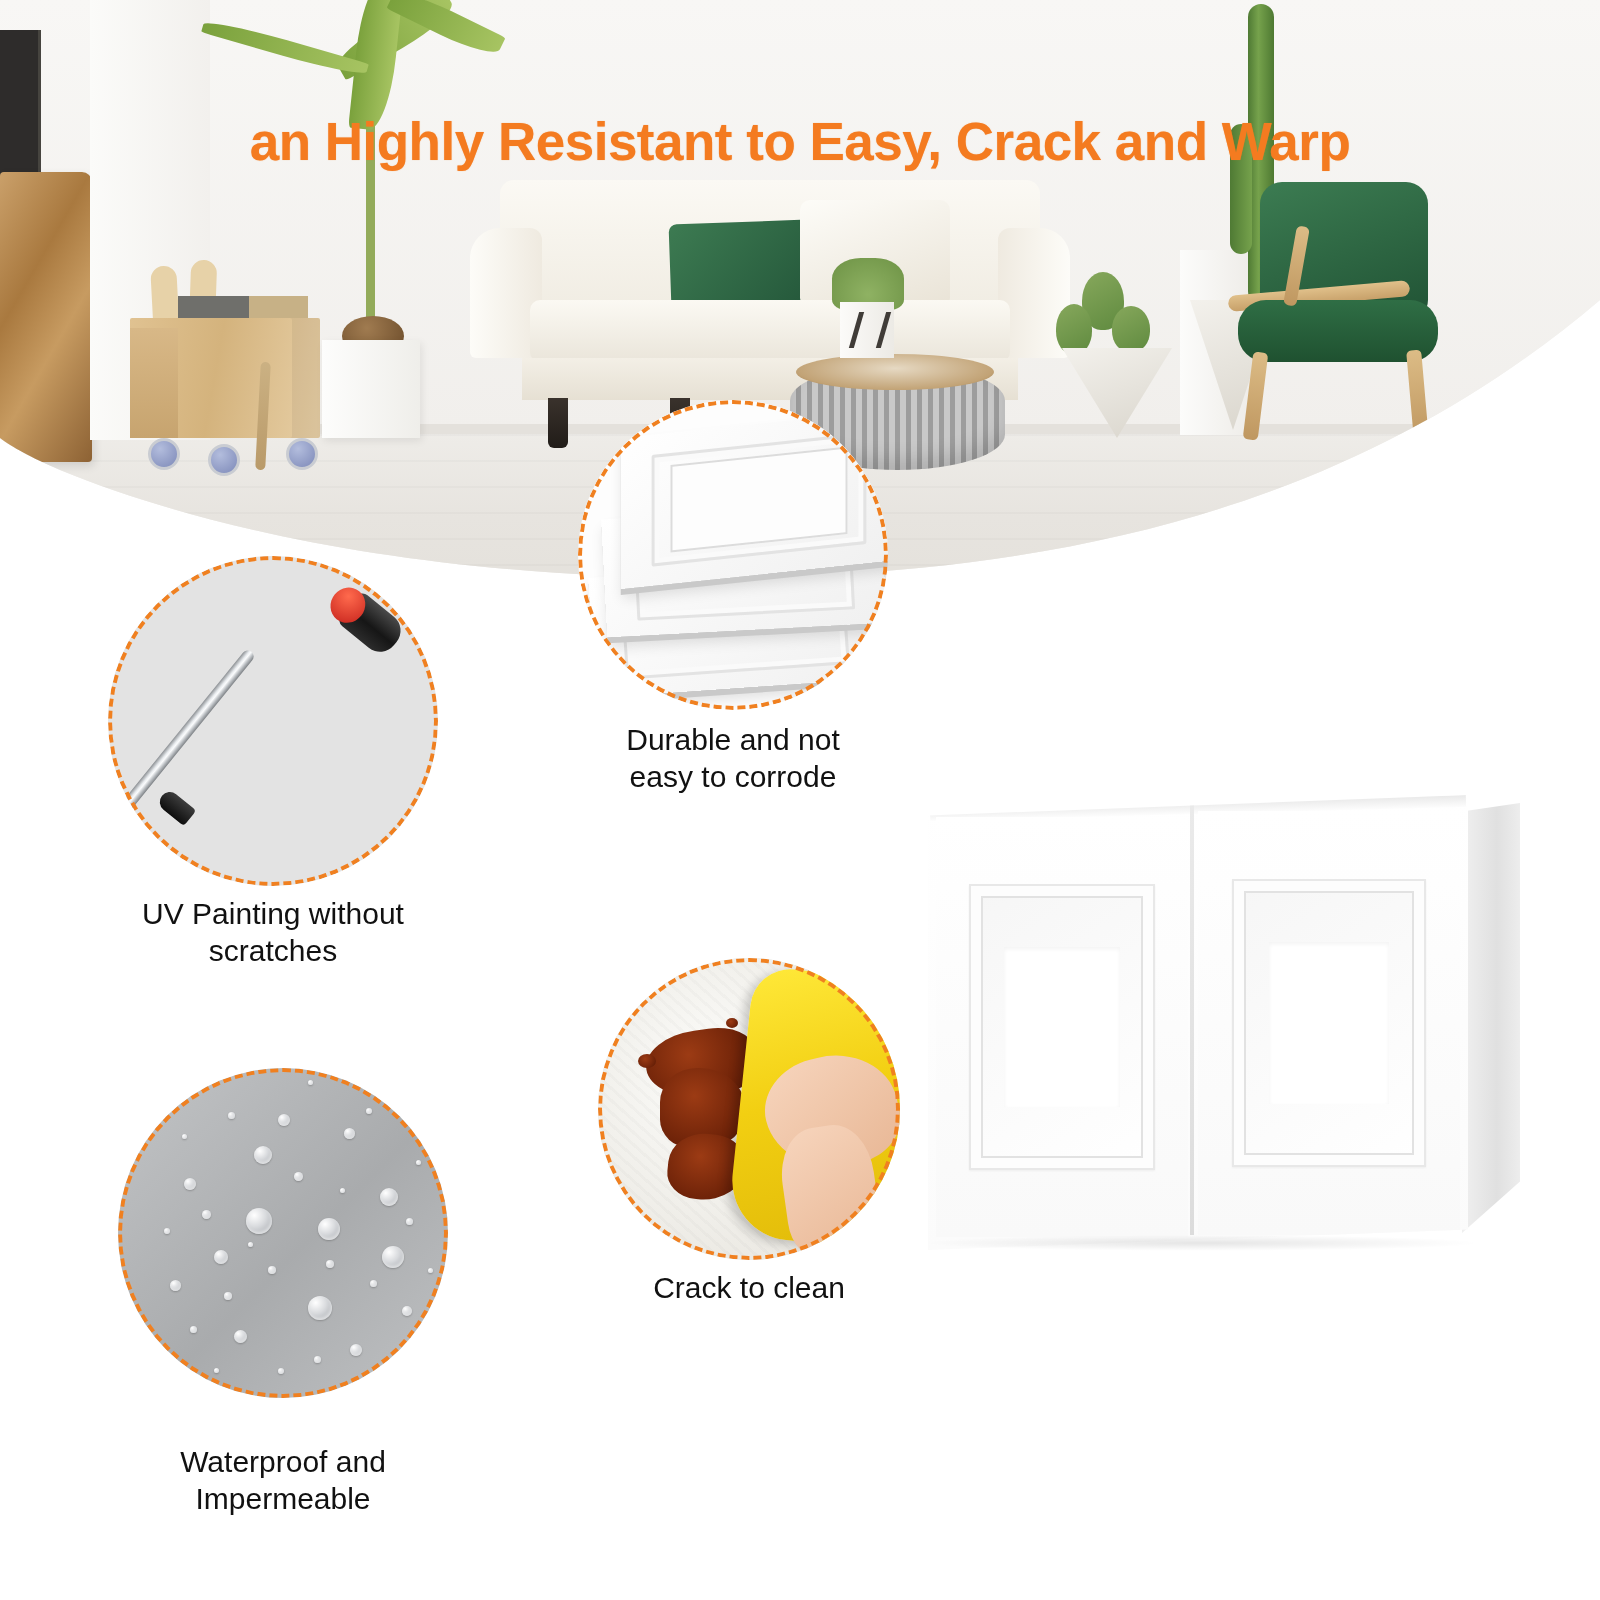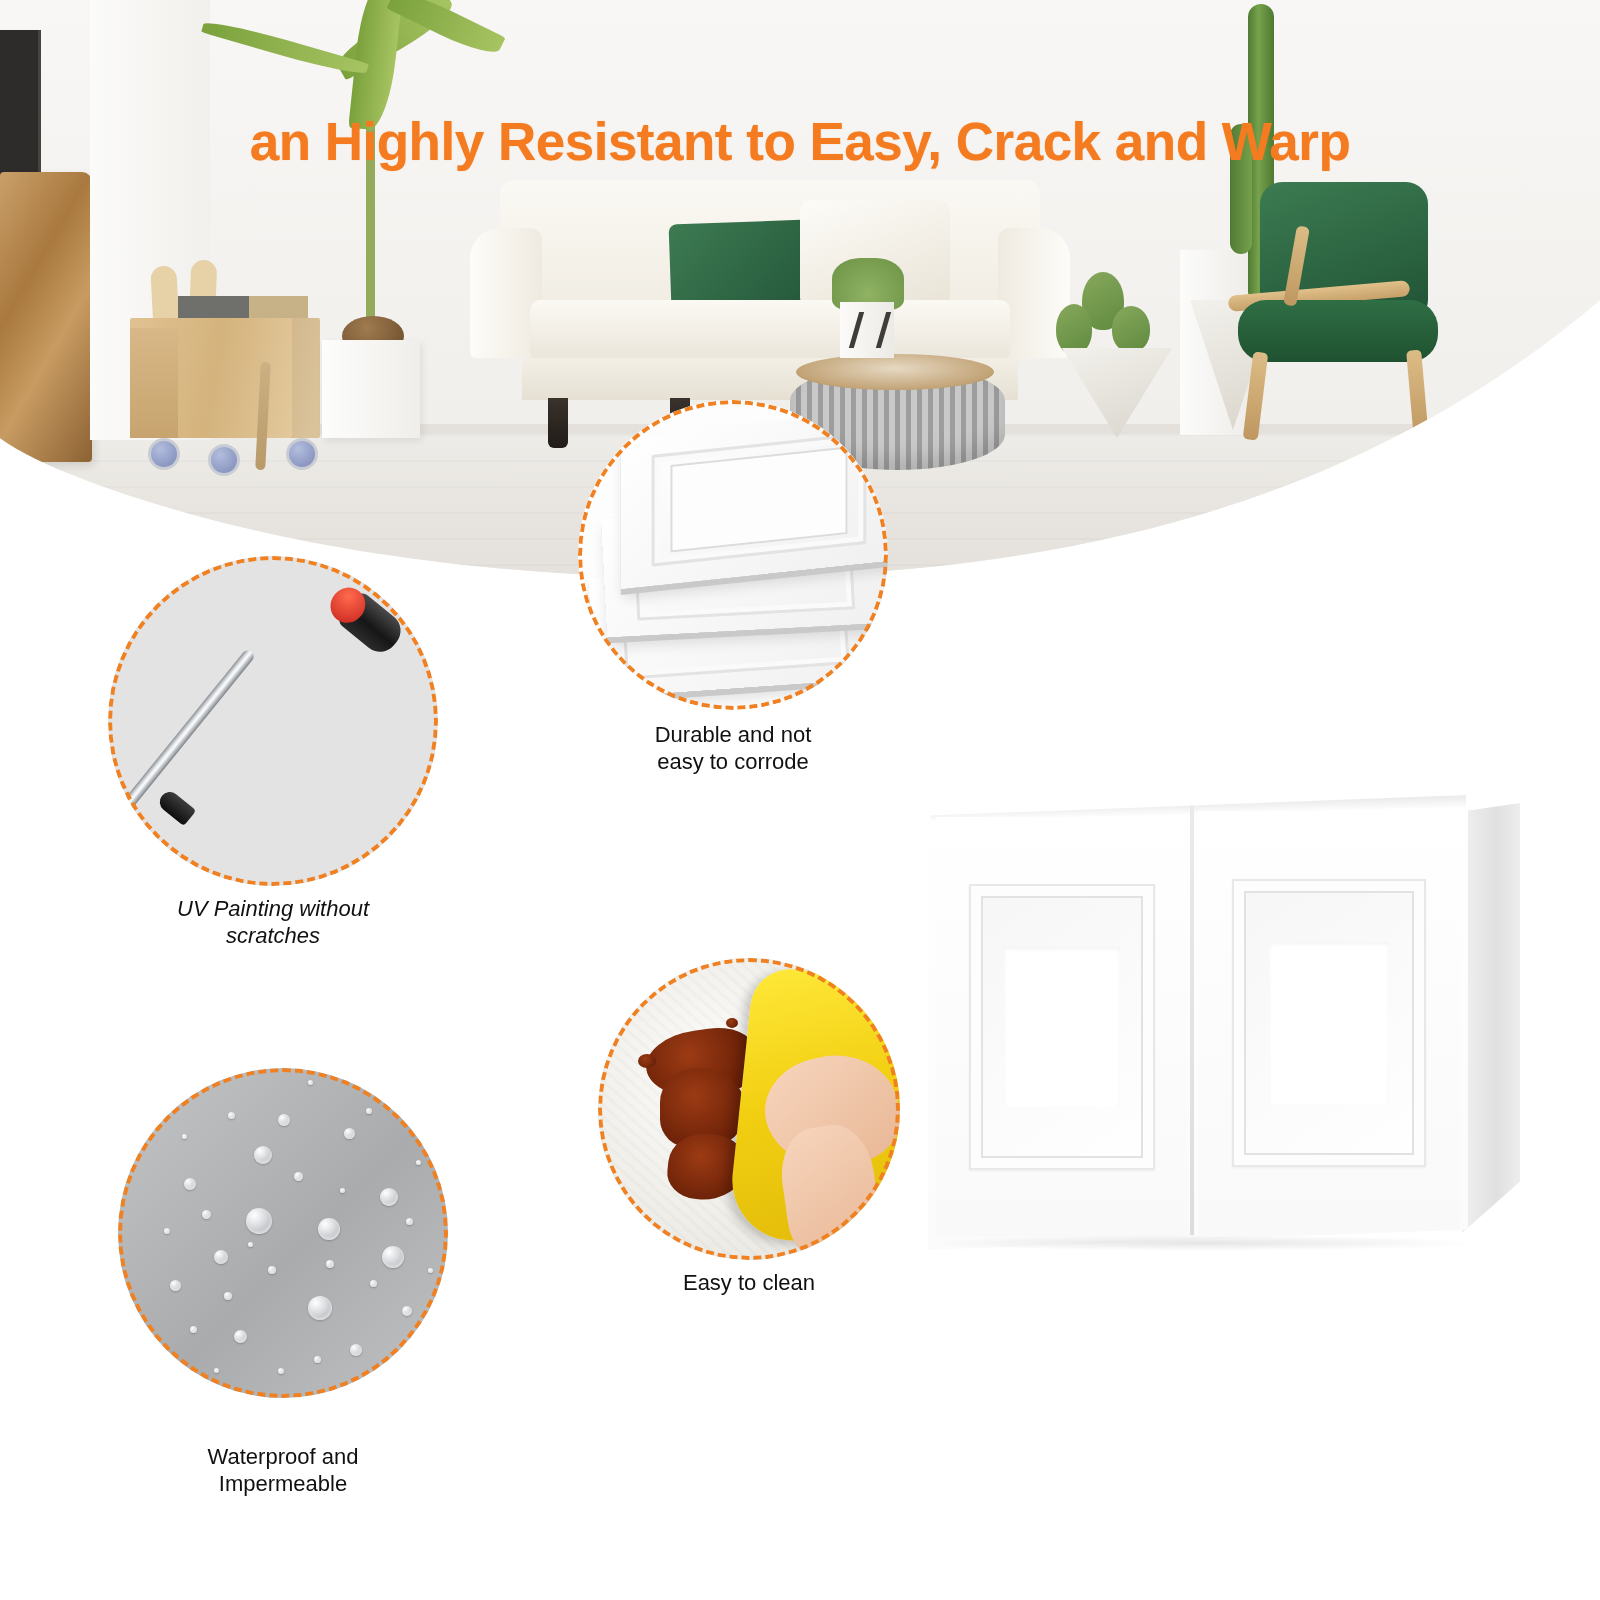--- a/index.html
+++ b/index.html
@@ -95,21 +95,21 @@
   
   .headline{position:absolute;left:0;top:108px;width:1600px;text-align:center;
       color:#F47B20;font-weight:bold;font-size:53px;line-height:1.28;letter-spacing:-.5px;
       text-shadow:0 0 1px rgba(244,123,32,.5);}
   .headline .ln{display:block;white-space:nowrap;}
 
   
   .feature{position:absolute;}
   .circle{position:relative;border-radius:50%;overflow:hidden;background:#e3e3e3;}
   .dash-ring{position:absolute;inset:0;border-radius:50%;border:4px dashed #F08020;pointer-events:none;z-index:5;}
-  .cap{position:absolute;text-align:center;color:#111;font-size:22px;line-height:1.22;white-space:pre-line;}
+  .cap{position:absolute;text-align:center;color:#111;font-size:30px;line-height:1.22;white-space:pre-line;}
 
   
   .sd-shaft{position:absolute;left:22%;top:22%;width:12px;height:62%;
      background:linear-gradient(90deg,#8b8f93,#e9ecef 35%,#fbfcfd 50%,#b9bdc1 75%,#7d8185);
      border-radius:6px;transform:rotate(39deg);transform-origin:50% 50%;}
   .sd-handle{position:absolute;left:66%;top:13%;width:78px;height:40px;transform:rotate(39deg);}
   .sd-handle .blk{position:absolute;left:18px;top:0;width:60px;height:40px;border-radius:8px 18px 18px 8px;
      background:linear-gradient(180deg,#4a4a4a,#161616 55%,#2c2c2c);}
   .sd-handle .red{position:absolute;left:0;top:2px;width:34px;height:36px;border-radius:50%;
      background:radial-gradient(circle at 35% 30%,#ff6a4d,#c4201a);}
@@ -232,21 +232,21 @@
   <div class="feature" style="left:108px;top:556px;">
     <div class="circle" style="width:330px;height:330px;">
       <div class="sd-shaft"></div>
       <div class="sd-tip"></div>
       <div class="sd-handle">
         <div class="blk"></div>
         <div class="red"></div>
       </div>
       <div class="dash-ring"></div>
     </div>
-    <div class="cap" style="left:-55px;top:340px;width:440px;font-style:italic;">UV Painting without
+    <div class="cap" style="left:-55px;top:340px;width:440px;">UV Painting without
 scratches</div>
   </div>
 
   <div class="feature" style="left:578px;top:400px;">
     <div class="circle" style="width:310px;height:310px;background:#fdfdfd;">
       <div class="panel" style="left:14px;top:168px;width:286px;height:120px;transform:rotate(-4deg);">
         <div class="inner1"></div>
       </div>
       <div class="panel" style="left:26px;top:112px;width:280px;height:118px;transform:rotate(-3deg);">
         <div class="inner1"></div>
@@ -268,21 +268,21 @@
       <div class="stain" style="left:62px;top:110px;width:86px;height:80px;border-radius:48% 60% 52% 40%;"></div>
       <div class="stain" style="left:70px;top:176px;width:78px;height:66px;border-radius:50% 45% 60% 40%;transform:rotate(6deg);"></div>
       <div class="stain" style="left:40px;top:96px;width:18px;height:14px;border-radius:50%;"></div>
       <div class="stain" style="left:128px;top:60px;width:12px;height:10px;border-radius:50%;"></div>
       <div class="stain" style="left:146px;top:232px;width:12px;height:10px;border-radius:50%;"></div>
       <div class="cloth" style="left:142px;top:16px;width:180px;height:270px;border-radius:40px 10px 10px 60px;transform:rotate(6deg);"></div>
       <div class="hand" style="left:168px;top:98px;width:132px;height:112px;border-radius:46% 54% 40% 60%;transform:rotate(-14deg);"></div>
       <div class="hand" style="left:186px;top:168px;width:92px;height:130px;border-radius:40% 40% 30% 30%;transform:rotate(-8deg);"></div>
       <div class="dash-ring"></div>
     </div>
-    <div class="cap" style="left:-35px;top:312px;width:372px;">Easy to clean</div>
+    <div class="cap" style="left:-35px;top:312px;width:372px;">Crack to clean</div>
   </div>
 
   <div class="feature" style="left:118px;top:1068px;">
     <div class="circle" style="width:330px;height:330px;background:linear-gradient(135deg,#c2c4c6,#a9abad 55%,#bfc1c3);">
       <div class="drop" style="left:128px;top:140px;width:26px;height:26px;"></div>
       <div class="drop" style="left:200px;top:150px;width:22px;height:22px;"></div>
       <div class="drop" style="left:264px;top:178px;width:22px;height:22px;"></div>
       <div class="drop" style="left:190px;top:228px;width:24px;height:24px;"></div>
       <div class="drop" style="left:136px;top:78px;width:18px;height:18px;"></div>
       <div class="drop" style="left:262px;top:120px;width:18px;height:18px;"></div>

